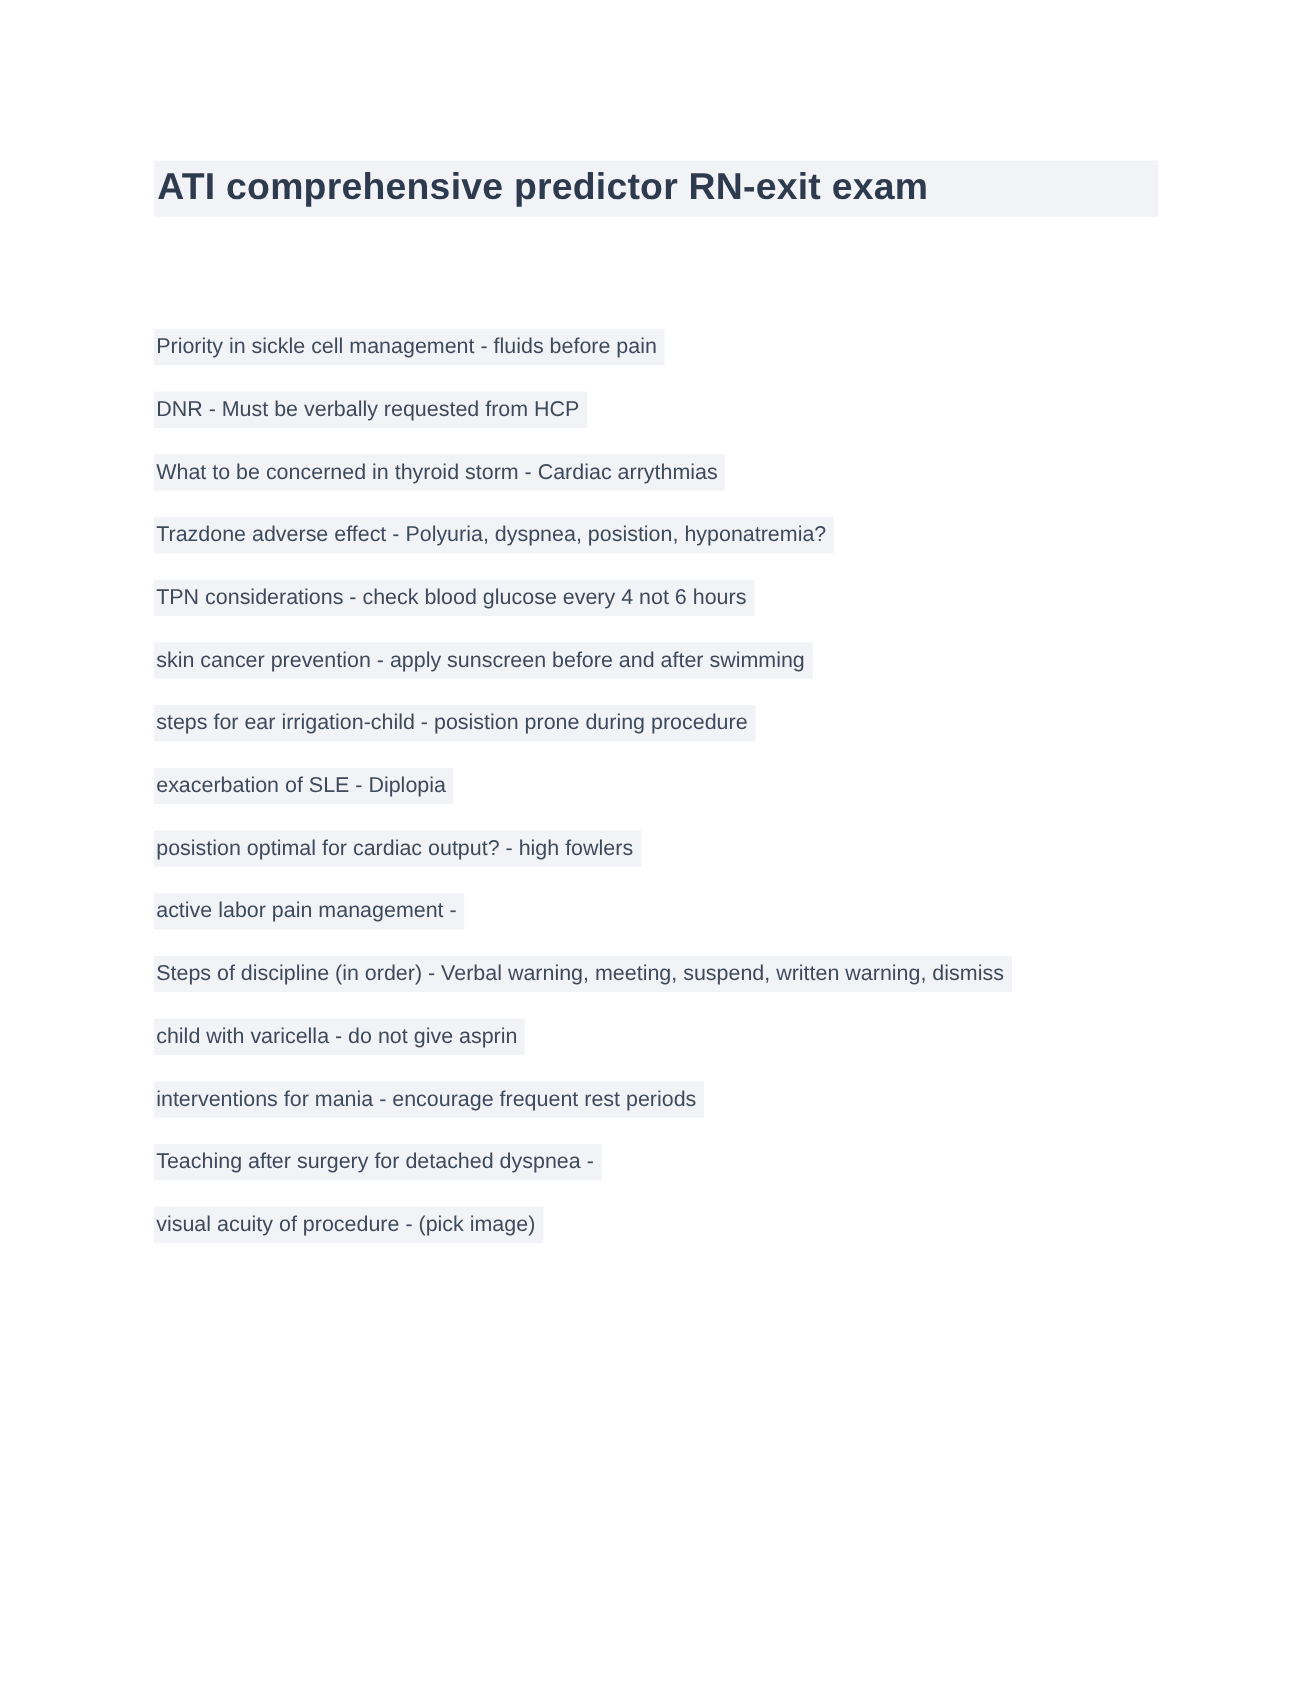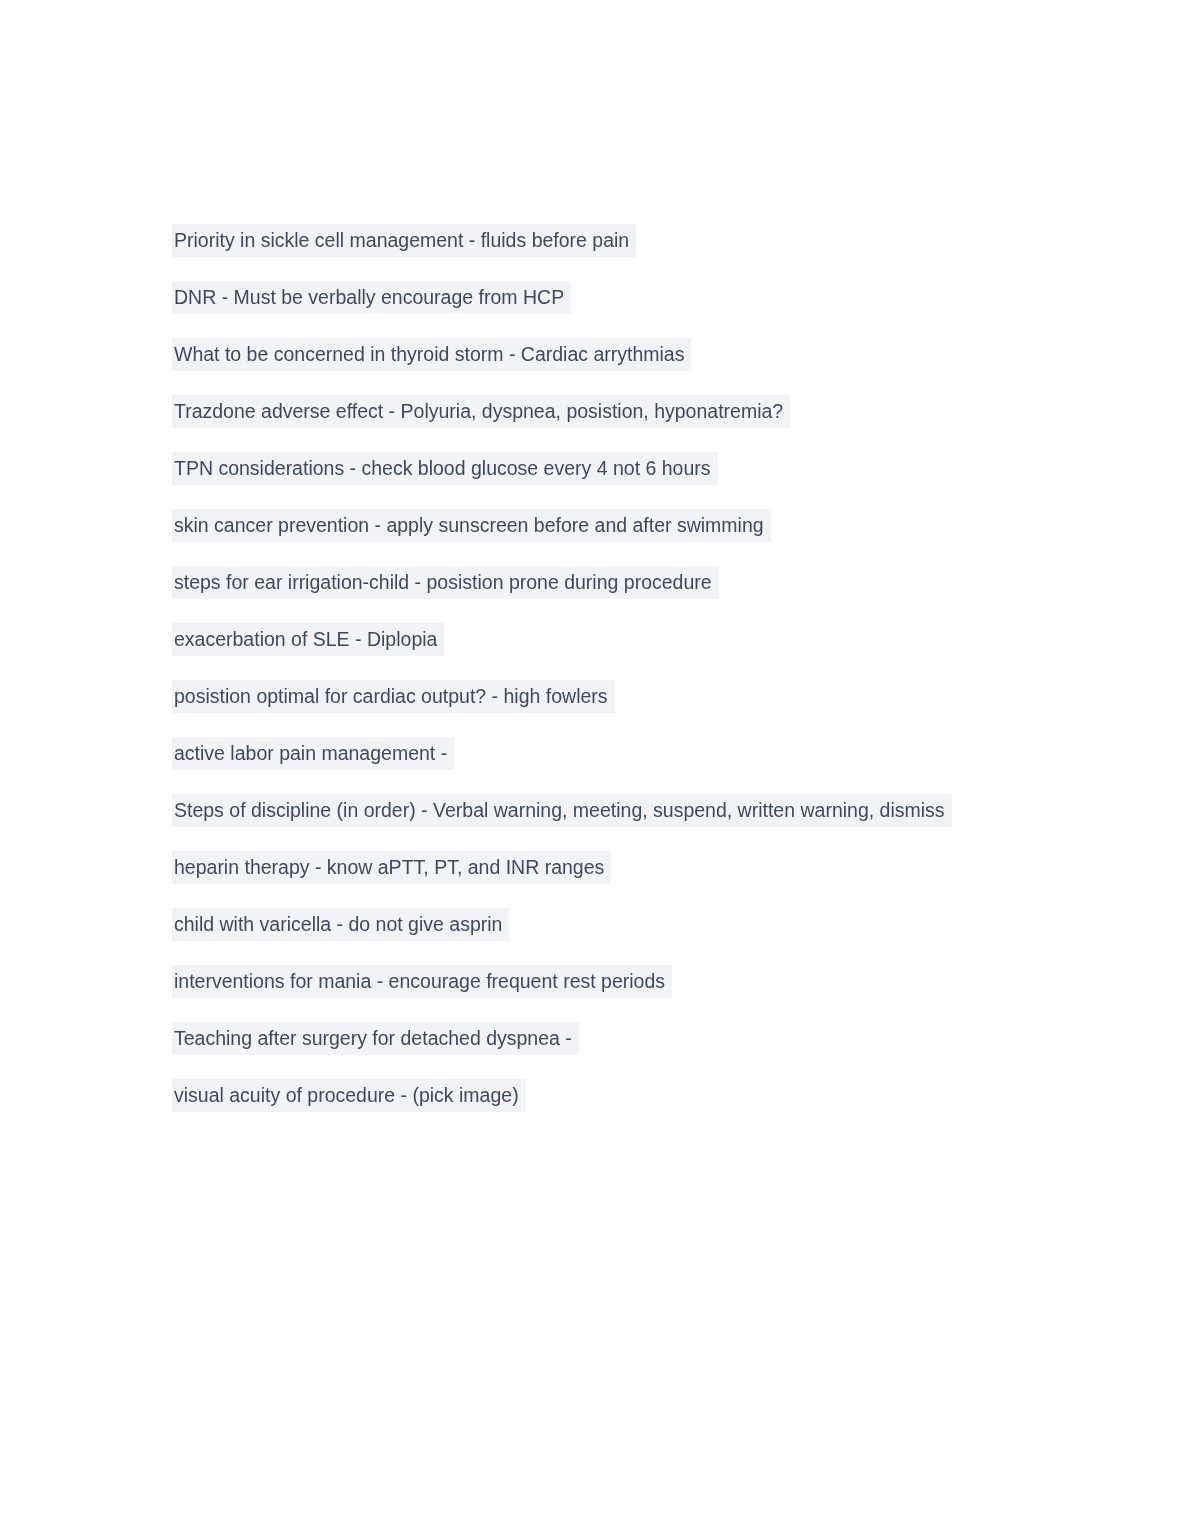--- a/index.html
+++ b/index.html
@@ -35,44 +35,46 @@
     letter-spacing: 0.2px;
     color: var(--title-color);
     line-height: 1.1;
   }
   .notes-list {
     margin-top: 78px;
   }
   .line {
     height: 57px;
     display: flex;
-    align-items: flex-start;
-    margin-left: 32px;
+    align-items: flex-end;
   }
   .hl {
     display: inline-block;
     background: var(--highlight);
     color: var(--text-color);
     font-size: 19.5px;
     line-height: 1.45;
     padding: 2px 7px 3px 2px;
     white-space: nowrap;
   }
 </style>
 </head>
 <body>
 
 <div class="page">
   <div class="content">
+    <div class="title-block">
+      <h1>ATI comprehensive predictor RN-exit exam</h1>
+    </div>
     <div class="notes-list">
         <div class="line">
           <span class="hl">Priority in sickle cell management - fluids before pain</span>
         </div>
         <div class="line">
-          <span class="hl">DNR - Must be verbally encourage from HCP</span>
+          <span class="hl">DNR - Must be verbally requested from HCP</span>
         </div>
         <div class="line">
           <span class="hl">What to be concerned in thyroid storm - Cardiac arrythmias</span>
         </div>
         <div class="line">
           <span class="hl">Trazdone adverse effect - Polyuria, dyspnea, posistion, hyponatremia?</span>
         </div>
         <div class="line">
           <span class="hl">TPN considerations - check blood glucose every 4 not 6 hours</span>
         </div>
@@ -88,23 +90,20 @@
         <div class="line">
           <span class="hl">posistion optimal for cardiac output? - high fowlers</span>
         </div>
         <div class="line">
           <span class="hl">active labor pain management -</span>
         </div>
         <div class="line">
           <span class="hl">Steps of discipline (in order) - Verbal warning, meeting, suspend, written warning, dismiss</span>
         </div>
         <div class="line">
-          <span class="hl">heparin therapy - know aPTT, PT, and INR ranges</span>
-        </div>
-        <div class="line">
           <span class="hl">child with varicella - do not give asprin</span>
         </div>
         <div class="line">
           <span class="hl">interventions for mania - encourage frequent rest periods</span>
         </div>
         <div class="line">
           <span class="hl">Teaching after surgery for detached dyspnea -</span>
         </div>
         <div class="line">
           <span class="hl">visual acuity of procedure - (pick image)</span>

